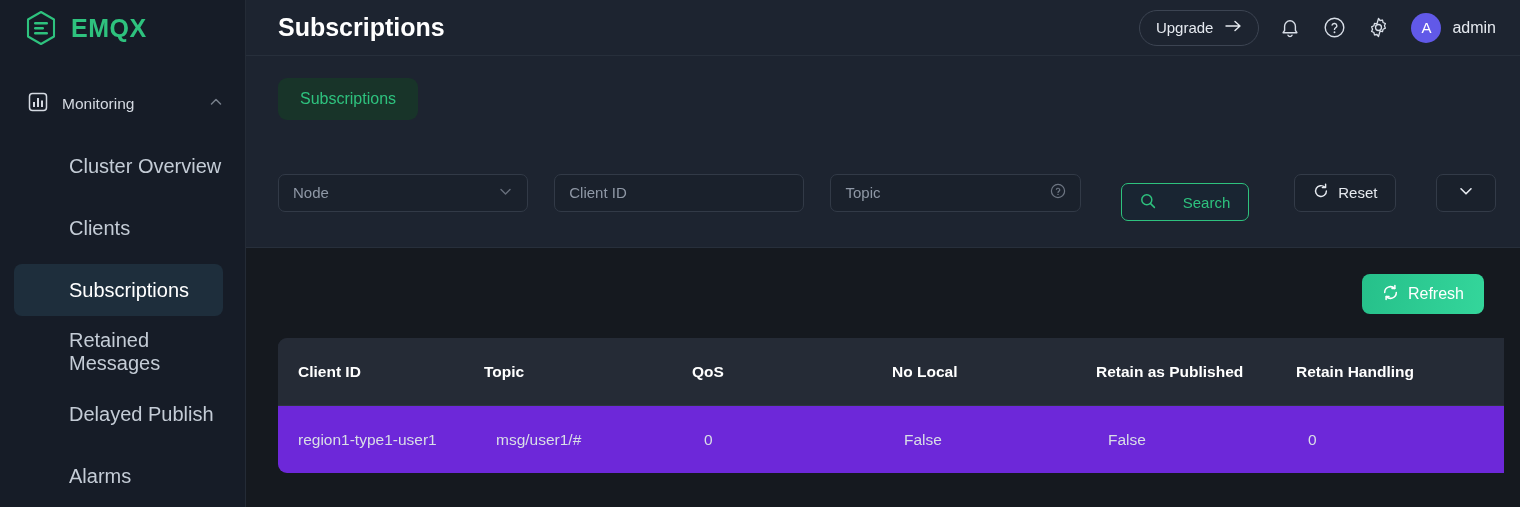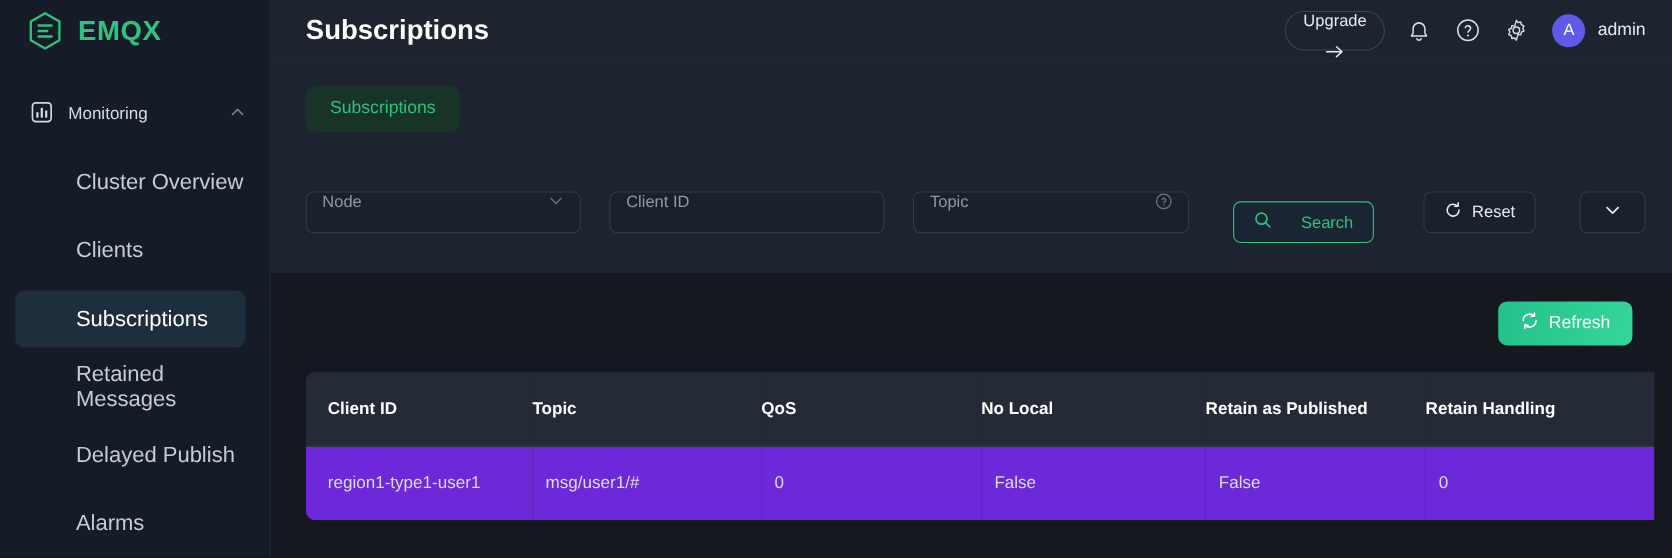--- a/index.html
+++ b/index.html
@@ -74,21 +74,21 @@
   .page-title {
     color: #ffffff; font-size: 25px; font-weight: 700;
     flex: 1;
   }
   .topbar-right { display: flex; align-items: center; gap: 18px; }
   .upgrade-btn {
     height: 36px; padding: 0 16px;
     border: 1px solid #3c4452; border-radius: 18px;
     background: transparent; color: #e6eaf0; font-size: 15px;
     display: flex; align-items: center; gap: 12px;
-    cursor: pointer; font-family: inherit; flex-direction: column;
+    cursor: pointer; font-family: inherit;
   }
   .icon-btn {
     width: 26px; height: 26px;
     display: flex; align-items: center; justify-content: center;
     cursor: pointer;
   }
   .avatar-wrap { display: flex; align-items: center; gap: 11px; cursor: pointer; margin-left: 2px;}
   .avatar {
     width: 30px; height: 30px; border-radius: 50%;
     background: #6159e8; color: #fff;
@@ -107,21 +107,21 @@
     height: 42px; padding: 0 22px;
     display: flex; align-items: center; justify-content: center;
     border-radius: 9px; font-size: 16px;
     color: #cfd6e0; cursor: pointer;
   }
   .tab.active { background: #183429; color: #2ec27e; }
   .filters { display: flex; align-items: center; gap: 26px; }
   .field {
     height: 38px; border: 1px solid #323a47; border-radius: 7px;
     background: #1a212c;
-    display: flex; align-items: flex-start; padding: 0 14px;
+    display: flex; align-items: center; padding: 0 14px;
     color: #8f98a6; font-size: 15px;
   }
   .field-node { width: 290px; justify-content: space-between; cursor: pointer; }
   .field-client { width: 290px; }
   .field-topic { width: 290px; justify-content: space-between; }
   .chev-down-sm { width: 15px; height: 15px; opacity: .6; }
   .help-circle { width: 16px; height: 16px; opacity: .65; }
   .btn-search {
     height: 38px; padding: 0 18px; margin-left: 14px;
     border: 1px solid #2ec27e; border-radius: 7px;

